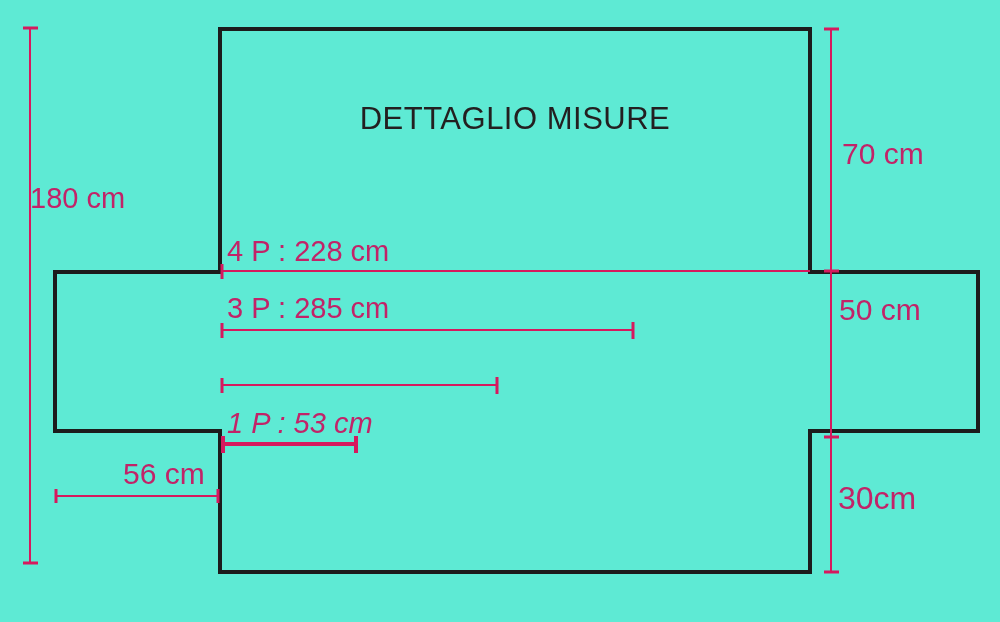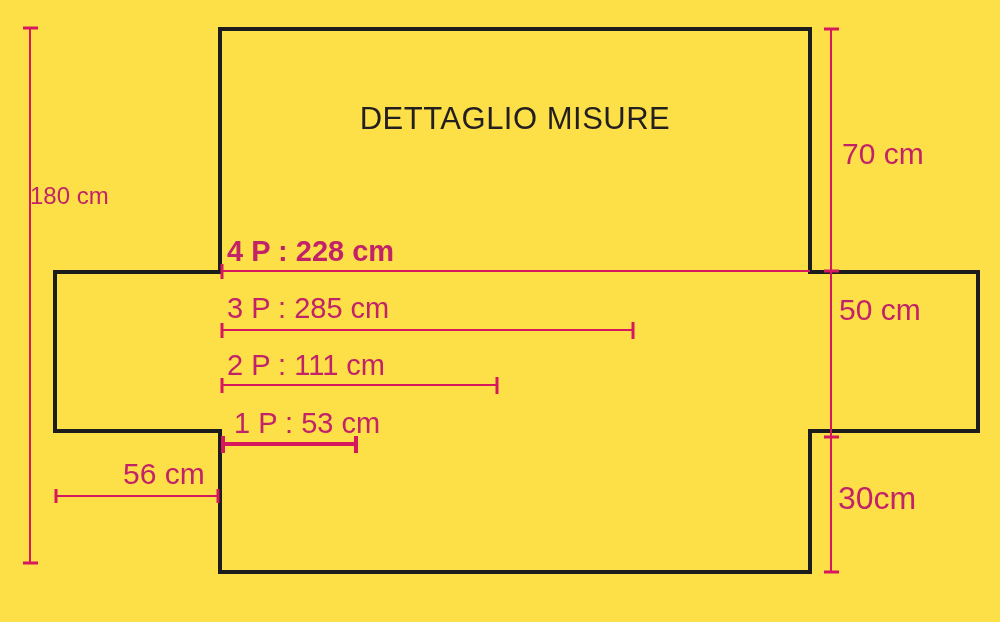--- a/index.html
+++ b/index.html
@@ -5,21 +5,21 @@
   :root{
     --outline:#1c1c1c;
     --dim-line:#d6195e;
     --accent-text:#c22368;
   }
   html,body{margin:0;padding:0;background:#ffffff;}
   .canvas{
     position:relative;
     width:1000px;
     height:622px;
-    background:#fde047;
+    background:#5eead4;
     overflow:hidden;
     font-family:"Liberation Sans", sans-serif;
   }
   .canvas svg{position:absolute;left:0;top:0;width:1000px;height:622px;}
   .outline{fill:none;stroke:var(--outline);stroke-width:4;}
   .dim{stroke:var(--dim-line);stroke-width:2;}
   .tick{stroke:var(--dim-line);stroke-width:3;}
   .dim-thick{stroke:var(--dim-line);stroke-width:4;}
   .tick-thick{stroke:var(--dim-line);stroke-width:4;}
   .lbl{
@@ -31,29 +31,29 @@
   }
   .title{
     position:absolute;
     left:220px;top:101px;width:590px;
     text-align:center;
     color:#231f20;
     font-size:31px;
     letter-spacing:0.5px;
     white-space:nowrap;
   }
-  .lbl-180{left:30px;top:183px;font-size:24px;text-align:center;}
+  .lbl-180{left:30px;top:183px;font-size:29px;text-align:center;}
   .lbl-90{left:842px;top:137px;font-size:30px;}
   .lbl-60{left:839px;top:293px;font-size:30px;}
   .lbl-30{left:838px;top:481px;font-size:32px;}
   .lbl-56{left:99px;top:457px;font-size:30px;margin-left:24px;}
-  .lbl-4p{left:227px;top:236px;font-weight:bold;}
+  .lbl-4p{left:227px;top:236px;}
   .lbl-3p{left:227px;top:293px;}
   .lbl-2p{left:227px;top:350px;}
-  .lbl-1p{left:234px;top:408px;}
+  .lbl-1p{left:227px;top:408px;font-style:italic;}
 </style>
 </head>
 <body>
 
 <div class="canvas">
 
   <svg viewBox="0 0 1000 622">
 
     <polygon class="outline" points="220,29 810,29 810,272 978,272 978,431 810,431 810,572 220,572 220,431 55,431 55,272 220,272"></polygon>
 
@@ -103,16 +103,15 @@
 
   <div class="title">DETTAGLIO MISURE</div>
 
   <div class="lbl lbl-180">180 cm</div>
   <div class="lbl lbl-90">70 cm</div>
   <div class="lbl lbl-60">50 cm</div>
   <div class="lbl lbl-30">30cm</div>
   <div class="lbl lbl-56">56 cm</div>
   <div class="lbl lbl-4p">4 P : 228 cm</div>
   <div class="lbl lbl-3p">3 P : 285 cm</div>
-  <div class="lbl lbl-2p">2 P : 111 cm</div>
   <div class="lbl lbl-1p">1 P : 53 cm</div>
 
 </div>
 
 </body></html>

